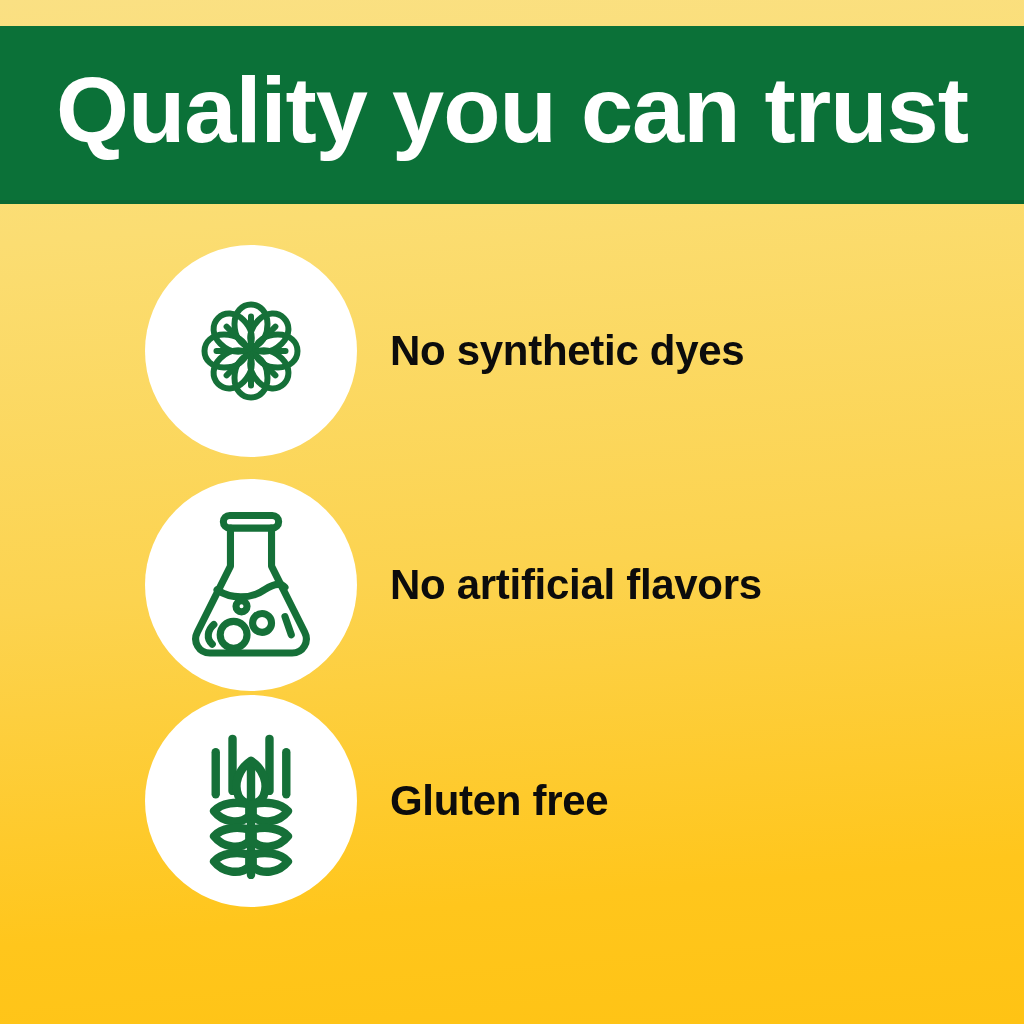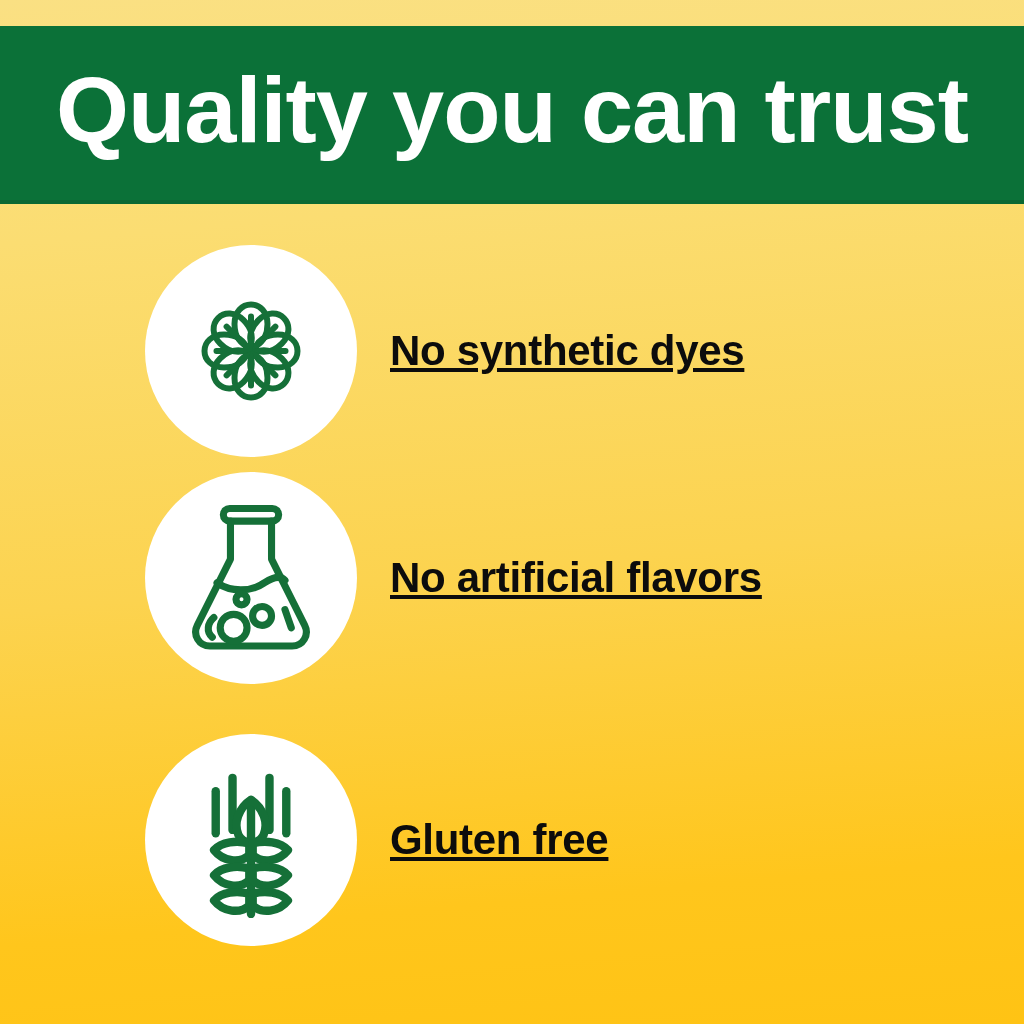--- a/index.html
+++ b/index.html
@@ -53,22 +53,22 @@
   }
   .feature-row {
     position: absolute;
     left: 145px;
     width: 860px;
     height: 212px;
     display: flex;
     align-items: center;
   }
   .feature-row.r0 { top: 67px;  }
-  .feature-row.r1 { top: 294px; align-items: center; }
-  .feature-row.r2 { top: 556px; }
+  .feature-row.r1 { top: 301px; align-items: center; }
+  .feature-row.r2 { top: 517px; }
 
   .badge {
     position: relative;
     flex: 0 0 auto;
     width: 212px;
     height: 212px;
     border-radius: 50%;
     background: #FFFFFF;
     display: flex;
     align-items: center;
@@ -83,21 +83,20 @@
   .badge.wheat svg { width: 126px; height: 168px; }
 
   .feature-label {
     margin-left: 33px;
     color: #0C0C0C;
     font-size: 42px;
     font-weight: 700;
     line-height: 1.1;
     letter-spacing: -0.3px;
     white-space: nowrap;
-    text-decoration: underline;
   }
 </style>
 </head>
 <body>
 
 <div id="page">
 
   <div id="header-bar">
     <div id="header-title">Quality you can trust</div>
   </div>

